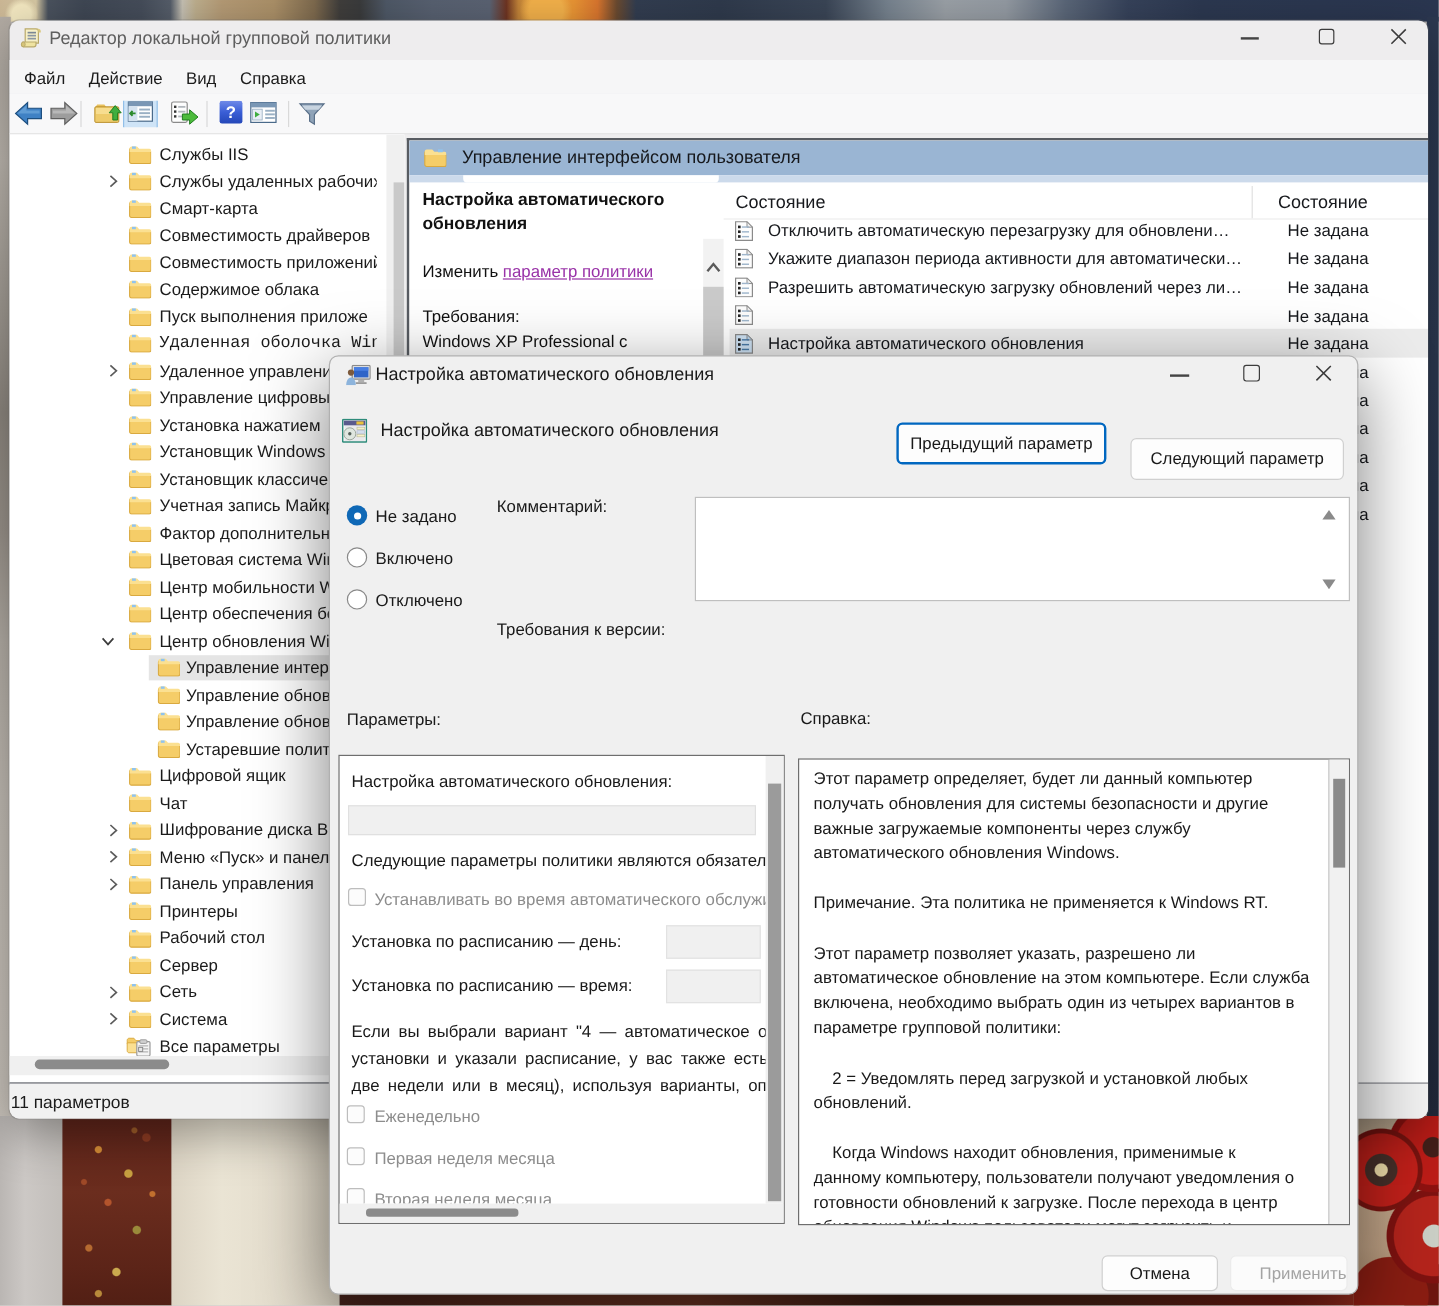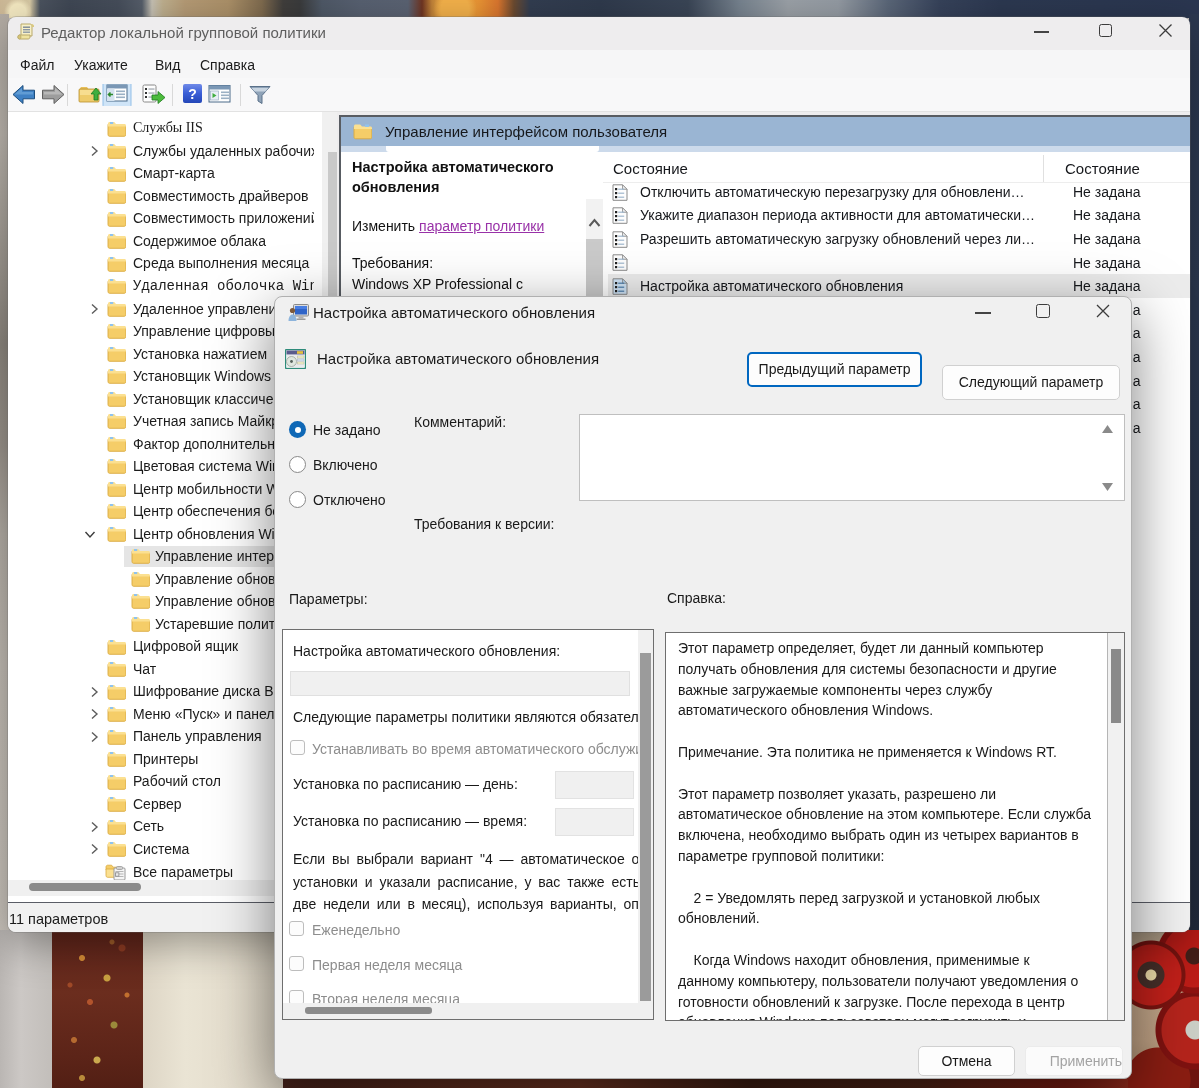--- a/index.html
+++ b/index.html
@@ -58,21 +58,21 @@
   </svg>
   <span class="abs txt" style="left:33px;top:7px;font-size:15px;color:#5e5e5e;">Редактор локальной групповой политики</span>
   <div class="abs" style="left:1026px;top:14px;width:15px;height:1.6px;background:#444;"></div>
   <div class="abs" style="left:1091px;top:7px;width:13px;height:13px;border:1.4px solid #3c3c3c;border-radius:2.5px;"></div>
   <svg class="abs" style="left:1150px;top:6px" width="15" height="15" viewBox="0 0 15 15">
     <path d="M1.5 1.5 L13.5 13.5 M13.5 1.5 L1.5 13.5" stroke="#3c3c3c" stroke-width="1.3"></path>
   </svg>
 </div>
 <div class="abs" id="menubar" style="left:8px;top:50px;width:1182px;height:28px;background:#f6f6f7;font-size:14px;color:#1b1b1b;">
   <span class="abs txt" style="left:12px;top:7px;">Файл</span>
-  <span class="abs txt" style="left:66px;top:7px;">Укажите</span>
+  <span class="abs txt" style="left:66px;top:7px;">Действие</span>
   <span class="abs txt" style="left:147px;top:7px;">Вид</span>
   <span class="abs txt" style="left:192px;top:7px;">Справка</span>
 </div>
 <div class="abs" id="toolbar" style="left:8px;top:78px;width:1182px;height:34px;background:#f8f8f9;border-bottom:1px solid #e2e2e2;"></div>
 
 <div class="abs" id="tb-icons" style="left:8px;top:78px;width:600px;height:34px;"></div>
 
 <svg class="abs" style="left:12px;top:84px" width="262" height="22" viewBox="0 0 262 22">
   <path d="M1 10.5 L11 1.5 v4.7 h11.5 v8.6 H11 V19.5 Z" fill="#3f81c4" stroke="#1d4e7e" stroke-width="1"></path>
   <path d="M2.5 10.5 L10 4 v4 h11 v2.5 H2.5z" fill="#6fa8dc" opacity=".7"></path>
@@ -124,21 +124,21 @@
 <div class="abs" id="treepane" style="left:8px;top:112px;width:329px;height:790px;background:#fff;overflow:hidden;">
   <div class="abs" id="treescroll" style="left:314px;top:0;width:15px;height:772px;background:#f0f0f0;">
     <div class="abs" style="left:6px;top:40px;width:9px;height:244px;background:#c9c9c9;"></div>
   </div>
   <div class="abs" id="treerows" style="left:0;top:0;width:306px;height:772px;overflow:hidden;font-size:14px;color:#1b1b1b;">
 <svg class="abs" style="left:99px;top:8.5px" width="19" height="16" viewBox="0 0 19 16">
         <path d="M1 4.2 c0-1 .6-1.8 1.6-1.8 h4.5 l1.8 2 h8.4 c1 0 1.6.8 1.6 1.8 v7.3 c0 1-.6 1.8-1.6 1.8 H2.6 c-1 0-1.6-.8-1.6-1.8 z" fill="#f5cd68" stroke="#d9a93f" stroke-width=".9"></path>
         <path d="M1 5.6 h18 v-1 c0-.9-.6-1.6-1.5-1.6 H9 l-1.8-2 H2.6 c-.9 0-1.6 .7-1.6 1.6 z" fill="#fbe091"></path>
         <rect x="3" y="1" width="3.2" height="2" fill="#8fc3ee"></rect>
       </svg>
-<span class="abs txt" style="left:125px;top:8.3px;font-family:Liberation Serif, serif;">Службы IIS</span>
+<span class="abs txt" style="left:125px;top:8.3px;">Службы IIS</span>
 <svg class="abs" style="left:81px;top:33.0px" width="10" height="12" viewBox="0 0 10 12">
         <path d="M3 1.5 L8 6 L3 10.5" fill="none" stroke="#5c5c5c" stroke-width="1.4"></path>
       </svg>
 <svg class="abs" style="left:99px;top:31.0px" width="19" height="16" viewBox="0 0 19 16">
         <path d="M1 4.2 c0-1 .6-1.8 1.6-1.8 h4.5 l1.8 2 h8.4 c1 0 1.6.8 1.6 1.8 v7.3 c0 1-.6 1.8-1.6 1.8 H2.6 c-1 0-1.6-.8-1.6-1.8 z" fill="#f5cd68" stroke="#d9a93f" stroke-width=".9"></path>
         <path d="M1 5.6 h18 v-1 c0-.9-.6-1.6-1.5-1.6 H9 l-1.8-2 H2.6 c-.9 0-1.6 .7-1.6 1.6 z" fill="#fbe091"></path>
         <rect x="3" y="1" width="3.2" height="2" fill="#8fc3ee"></rect>
       </svg>
 <span class="abs txt" style="left:125px;top:30.8px;">Службы удаленных рабочих</span>
 <svg class="abs" style="left:99px;top:53.5px" width="19" height="16" viewBox="0 0 19 16">
@@ -163,21 +163,21 @@
         <path d="M1 4.2 c0-1 .6-1.8 1.6-1.8 h4.5 l1.8 2 h8.4 c1 0 1.6.8 1.6 1.8 v7.3 c0 1-.6 1.8-1.6 1.8 H2.6 c-1 0-1.6-.8-1.6-1.8 z" fill="#f5cd68" stroke="#d9a93f" stroke-width=".9"></path>
         <path d="M1 5.6 h18 v-1 c0-.9-.6-1.6-1.5-1.6 H9 l-1.8-2 H2.6 c-.9 0-1.6 .7-1.6 1.6 z" fill="#fbe091"></path>
         <rect x="3" y="1" width="3.2" height="2" fill="#8fc3ee"></rect>
       </svg>
 <span class="abs txt" style="left:125px;top:120.9px;">Содержимое облака</span>
 <svg class="abs" style="left:99px;top:143.6px" width="19" height="16" viewBox="0 0 19 16">
         <path d="M1 4.2 c0-1 .6-1.8 1.6-1.8 h4.5 l1.8 2 h8.4 c1 0 1.6.8 1.6 1.8 v7.3 c0 1-.6 1.8-1.6 1.8 H2.6 c-1 0-1.6-.8-1.6-1.8 z" fill="#f5cd68" stroke="#d9a93f" stroke-width=".9"></path>
         <path d="M1 5.6 h18 v-1 c0-.9-.6-1.6-1.5-1.6 H9 l-1.8-2 H2.6 c-.9 0-1.6 .7-1.6 1.6 z" fill="#fbe091"></path>
         <rect x="3" y="1" width="3.2" height="2" fill="#8fc3ee"></rect>
       </svg>
-<span class="abs txt" style="left:125px;top:143.4px;">Среда выполнения месяца</span>
+<span class="abs txt" style="left:125px;top:143.4px;">Пуск выполнения приложе</span>
 <svg class="abs" style="left:99px;top:166.1px" width="19" height="16" viewBox="0 0 19 16">
         <path d="M1 4.2 c0-1 .6-1.8 1.6-1.8 h4.5 l1.8 2 h8.4 c1 0 1.6.8 1.6 1.8 v7.3 c0 1-.6 1.8-1.6 1.8 H2.6 c-1 0-1.6-.8-1.6-1.8 z" fill="#f5cd68" stroke="#d9a93f" stroke-width=".9"></path>
         <path d="M1 5.6 h18 v-1 c0-.9-.6-1.6-1.5-1.6 H9 l-1.8-2 H2.6 c-.9 0-1.6 .7-1.6 1.6 z" fill="#fbe091"></path>
         <rect x="3" y="1" width="3.2" height="2" fill="#8fc3ee"></rect>
       </svg>
 <span class="abs txt" style="left:125px;top:165.9px;font-family:Liberation Mono, monospace;">Удаленная оболочка Windo</span>
 <svg class="abs" style="left:81px;top:190.7px" width="10" height="12" viewBox="0 0 10 12">
         <path d="M3 1.5 L8 6 L3 10.5" fill="none" stroke="#5c5c5c" stroke-width="1.4"></path>
       </svg>
 <svg class="abs" style="left:99px;top:188.7px" width="19" height="16" viewBox="0 0 19 16">

